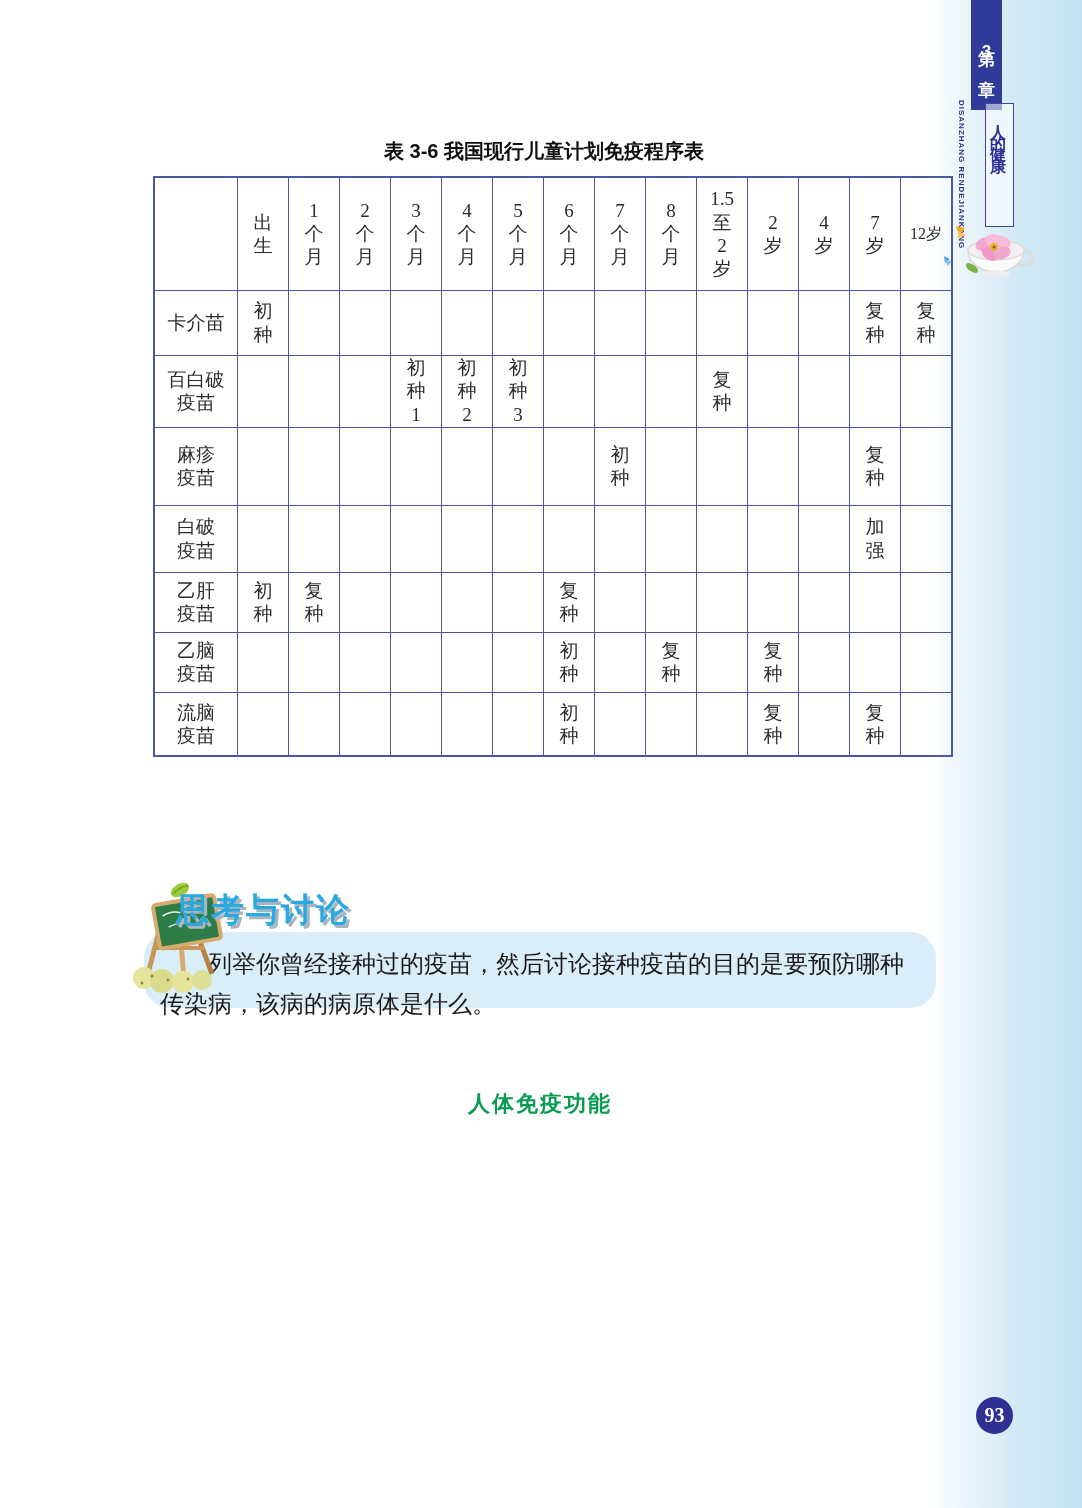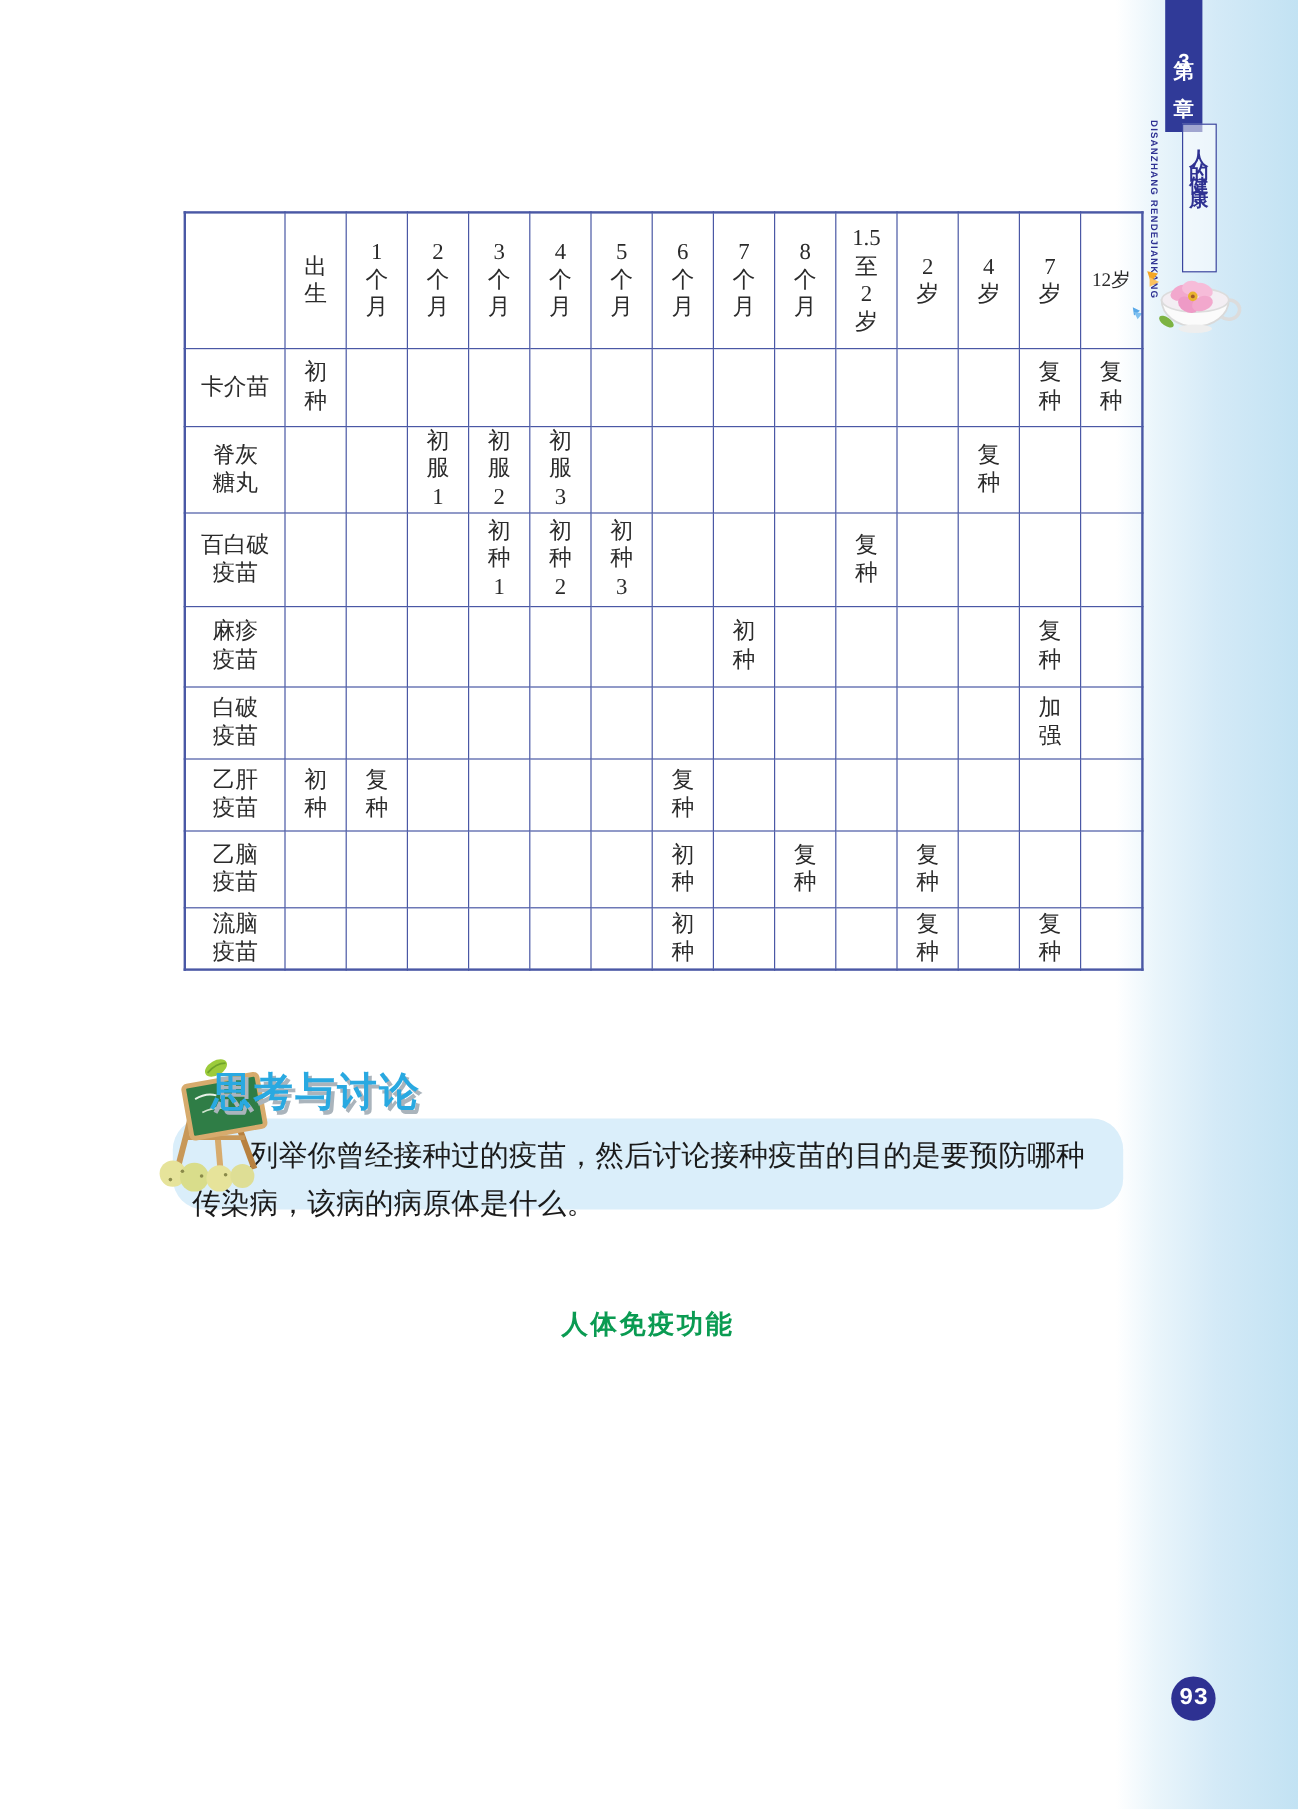--- a/index.html
+++ b/index.html
@@ -18,21 +18,21 @@
     writing-mode:vertical-rl;font-family:"Liberation Sans","DejaVu Sans",sans-serif;
     font-size:8px;letter-spacing:1px;color:#2e3192;font-weight:bold;}
   .chapter-box{position:absolute;left:985px;top:103px;width:29px;height:124px;
     border:1.5px solid #3a459e;background:rgba(255,255,255,0.55);box-sizing:border-box;
     writing-mode:vertical-lr;text-orientation:upright;color:#2e3192;font-weight:600;
     font-size:16px;letter-spacing:11px;line-height:25px;padding-top:7px;
     font-family:"Liberation Sans","DejaVu Sans",sans-serif;}
   .teacup{position:absolute;left:938px;top:216px;}
   .page-number{position:absolute;left:976px;top:1397px;width:37px;height:37px;border-radius:50%;
     background:#2e3192;color:#fff;display:flex;align-items:center;justify-content:center;
-    font-family:Liberation Mono, monospace;font-size:20px;font-weight:bold;}
+    font-family:Liberation Serif, serif;font-size:20px;font-weight:bold;}
 
   
   .table-title{position:absolute;left:153px;top:138px;width:782px;text-align:center;
     font-family:"Liberation Sans","DejaVu Sans",sans-serif;font-weight:bold;font-size:20px;color:#101010;}
   table.imm{position:absolute;left:153px;top:176px;border-collapse:collapse;table-layout:fixed;
     border:2px solid #4a58a5;}
   table.imm th,table.imm td{border:1px solid #4a58a5;text-align:center;vertical-align:middle;
     white-space:pre-line;font-weight:normal;color:#2b2b2b;font-size:19px;line-height:1.22;
     padding:0;overflow:hidden;}
   table.imm th.lbl{width:82px;}
@@ -100,20 +100,21 @@
         <ellipse cx="52" cy="38" rx="9" ry="6" fill="#ee9ac6" transform="rotate(30 52 38)"></ellipse>
         <ellipse cx="64" cy="37" rx="9" ry="6" fill="#f2a8cd" transform="rotate(-20 64 37)"></ellipse>
         <ellipse cx="55" cy="24" rx="8" ry="6" fill="#f6bcd9"></ellipse>
         <circle cx="56" cy="31" r="4" fill="#e8b430"></circle>
         <circle cx="56" cy="31" r="1.6" fill="#a05a2c"></circle>
       </g>
       <ellipse cx="34" cy="52" rx="7" ry="3.5" fill="#7cb342" transform="rotate(35 34 52)"></ellipse>
     </g>
   </svg>
 
+  <div class="table-title">表 3-6  我国现行儿童计划免疫程序表</div>
   <table class="imm">
       <thead>
         <tr>
           <th class="lbl"></th>
           <th>出
 生</th>
           <th>1
 个
 月</th>
           <th>2
@@ -165,45 +166,20 @@
           <td></td>
           <td></td>
           <td></td>
           <td></td>
           <td>复
 种</td>
           <td>复
 种</td>
         </tr>
         <tr>
-          <th class="lbl">脊灰
-糖丸</th>
-          <td></td>
-          <td></td>
-          <td>初
-服
-1</td>
-          <td>初
-服
-2</td>
-          <td>初
-服
-3</td>
-          <td></td>
-          <td></td>
-          <td></td>
-          <td></td>
-          <td></td>
-          <td></td>
-          <td>复
-种</td>
-          <td></td>
-          <td></td>
-        </tr>
-        <tr>
           <th class="lbl">百白破
 疫苗</th>
           <td></td>
           <td></td>
           <td></td>
           <td>初
 种
 1</td>
           <td>初
 种

